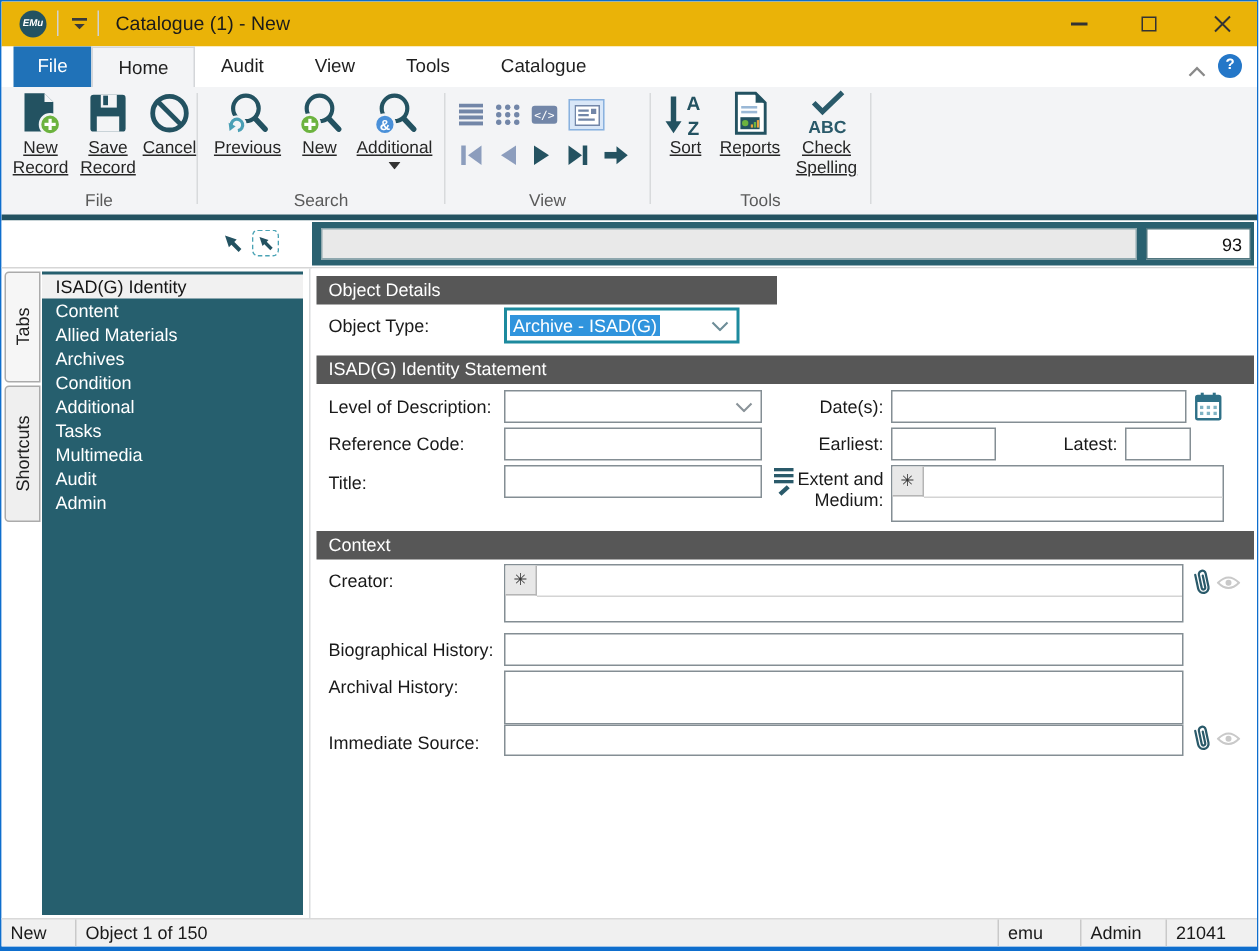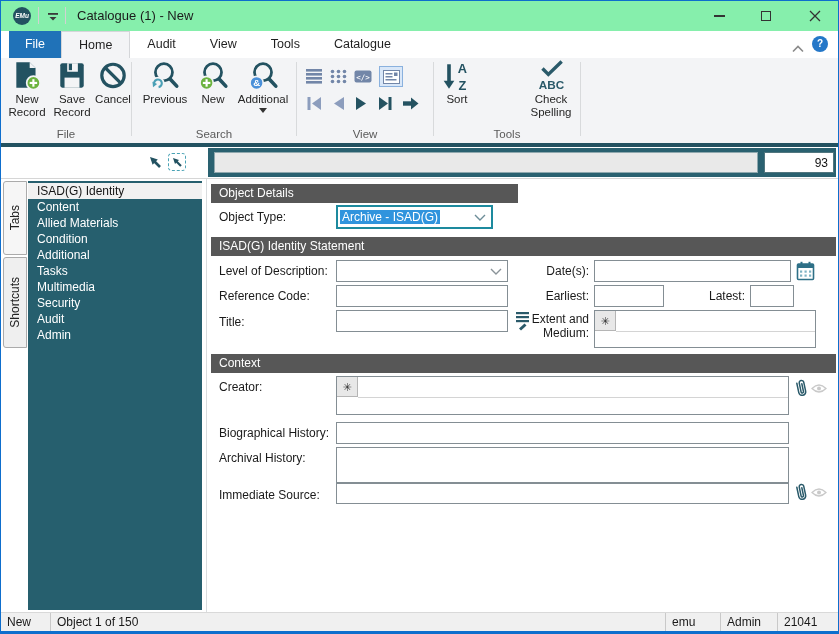--- a/index.html
+++ b/index.html
@@ -1,20 +1,20 @@
 <!DOCTYPE html>
 <html><head>
 <meta charset="utf-8">
 <style>
   * { margin:0; padding:0; box-sizing:border-box; }
   html,body { width:839px; height:634px; font-family:"Liberation Sans","DejaVu Sans",sans-serif; }
   #window { position:relative; width:839px; height:634px; background:#fff; border:1px solid #0e6ecd; border-bottom:3px solid #0e6ecd; overflow:hidden; }
 
   
-  #titlebar { position:absolute; top:0; left:0; right:0; height:30px; background:#86efac; }
+  #titlebar { position:absolute; top:0; left:0; right:0; height:30px; background:#eab308; }
   #logo { position:absolute; left:12px; top:6px; width:18px; height:18px; border-radius:50%; background:#235261; color:#fff; font-size:6.5px; font-weight:bold; font-style:italic; text-align:center; line-height:18px; }
   .tsep { position:absolute; top:6px; width:1px; height:17px; background:#d2d2d2; }
   #qat { position:absolute; left:46px; top:9px; width:12px; height:12px; }
   #win-title { position:absolute; left:76px; top:7px; font-size:13px; color:#1b1b1b; }
   .winbtn { position:absolute; top:0; height:30px; width:46px; display:flex; align-items:center; justify-content:center; }
   #btn-min { right:96px; } #btn-max { right:49px; } #btn-close { right:0; }
   #btn-min div { width:11px; height:1.5px; background:#333; }
   #btn-max div { width:10px; height:10px; border:1.2px solid #333; }
 
   
@@ -25,21 +25,21 @@
   .rtab.selected { background:#f3f4f6; border:1px solid #d4d6d9; border-bottom:none; }
   #collapse-chevron { position:absolute; right:34px; top:8px; }
   #help-btn { position:absolute; right:10px; top:5px; width:16px; height:16px; border-radius:50%; background:#2477c8; color:#fff; font-size:10px; font-weight:bold; text-align:center; line-height:16px; }
 
   
   #ribbon { position:absolute; top:57px; left:0; right:0; height:85px; background:#f3f4f6; }
   .rgroup { position:absolute; top:0; height:85px; }
   .glabel { position:absolute; bottom:3px; left:0; right:0; text-align:center; font-size:11.5px; color:#5a5a5a; }
   .gsep { position:absolute; top:4px; width:1px; height:74px; background:#d8dadc; }
   .rbtn { position:absolute; top:2px; display:flex; flex-direction:column; align-items:center; }
-  .rbtn .blabel { font-size:11.5px; color:#262626; line-height:13px; text-align:center; margin-top:1px; }
+  .rbtn .blabel { font-size:11.5px; color:#262626; line-height:13px; text-align:center; margin-top:1px;text-decoration:underline; }
   .ribbon-teal-edge { position:absolute; top:142px; left:0; right:0; height:4px; background:#235261; }
 
   
   #toolstrip { position:absolute; top:146px; left:0; right:0; height:31px; background:#fff; }
   #cursor-tool { position:absolute; left:147px; top:8px; }
   #marquee-tool { position:absolute; left:167px; top:6px; width:18px; height:18px; border:1.5px dashed #4aa3b5; border-radius:4px; display:flex; align-items:center; justify-content:center; }
   #teal-panel { position:absolute; left:207px; top:1px; right:2px; height:29px; background:#2a6170; }
   #strip-field { position:absolute; left:6px; top:4px; width:544px; height:21px; background:#e9e9e9; border:1px solid #8fa8ae; }
   #counter-field { position:absolute; left:556px; top:4px; width:70px; height:21px; background:#fff; border:1px solid #51767f; font-size:12px; color:#111; text-align:right; padding:3px 5px 0 0; }
 
@@ -260,20 +260,34 @@
     <div class="rgroup" style="left:433px;width:146px">
       <div class="rbtn" style="left:4px;width:38px">
         <svg width="32" height="32" viewBox="0 0 30 30">
           <line x1="7.5" y1="4" x2="7.5" y2="21" stroke="#235261" stroke-width="3.4"></line>
           <polygon points="2.5,19.5 7.5,27 12.5,19.5" fill="#235261"></polygon>
           <text x="20" y="12.5" font-size="12" font-weight="bold" fill="#235261" text-anchor="middle">A</text>
           <text x="20" y="28" font-size="12" font-weight="bold" fill="#235261" text-anchor="middle">Z</text>
         </svg>
         <span class="blabel">Sort</span>
       </div>
+      <div class="rbtn" style="left:42px;width:48px">
+        <svg width="32" height="32" viewBox="0 0 30 30">
+          <path d="M6.5 2 h12 l6 6 V27 H6.5 Z" fill="#fff" stroke="#235261" stroke-width="1.8"></path>
+          <polygon points="18.5,2 24.5,8 18.5,8" fill="#235261"></polygon>
+          <rect x="9.5" y="10" width="10" height="1.6" fill="#9ab8d6"></rect>
+            <rect x="9.5" y="13" width="10" height="1.6" fill="#9ab8d6"></rect>
+          <rect x="9" y="17" width="12" height="7.5" fill="#235261"></rect>
+          <circle cx="12" cy="20.7" r="2" fill="#6cb33f"></circle>
+          <rect x="15.5" y="21.5" width="1.4" height="2" fill="#e8a33d"></rect>
+            <rect x="17.4" y="20" width="1.4" height="3.5" fill="#6cb33f"></rect>
+            <rect x="19.3" y="18.8" width="1.4" height="4.7" fill="#e8a33d"></rect>
+        </svg>
+        <span class="blabel">Reports</span>
+      </div>
       <div class="rbtn" style="left:90px;width:54px">
         <svg width="32" height="32" viewBox="0 0 30 30">
           <polyline points="7,8 12.5,13.5 25,1.5" stroke="#2a5a6a" stroke-width="3.2" fill="none"></polyline>
           <text x="15.5" y="27" font-size="11" font-weight="bold" fill="#2a5a6a" text-anchor="middle">ABC</text>
         </svg>
         <span class="blabel">Check Spelling</span>
       </div>
       <div class="glabel">Tools</div>
     </div>
     <div class="gsep" style="left:579px"></div>
@@ -306,25 +320,25 @@
       </div>
     <div class="vtab" id="vtab-shortcuts">
         <span>Shortcuts</span>
       </div>
 
     <div class="side-list">
 
     <div class="side-item selected">ISAD(G) Identity</div>
         <div class="side-item">Content</div>
         <div class="side-item">Allied Materials</div>
+        <div class="side-item">Archives</div>
         <div class="side-item">Condition</div>
         <div class="side-item">Additional</div>
         <div class="side-item">Tasks</div>
         <div class="side-item">Multimedia</div>
-        <div class="side-item">Security</div>
         <div class="side-item">Audit</div>
         <div class="side-item">Admin</div>
       </div>
     <div id="vline"></div>
 
     <div id="form">
 
       <div class="section-hdr" style="left:3px;top:5px;width:307px">Object Details</div>
       <div class="lbl" style="left:11px;top:31px">Object Type:</div>
       <div class="combo focus" style="left:128px;top:26px;width:157px;height:24px">

